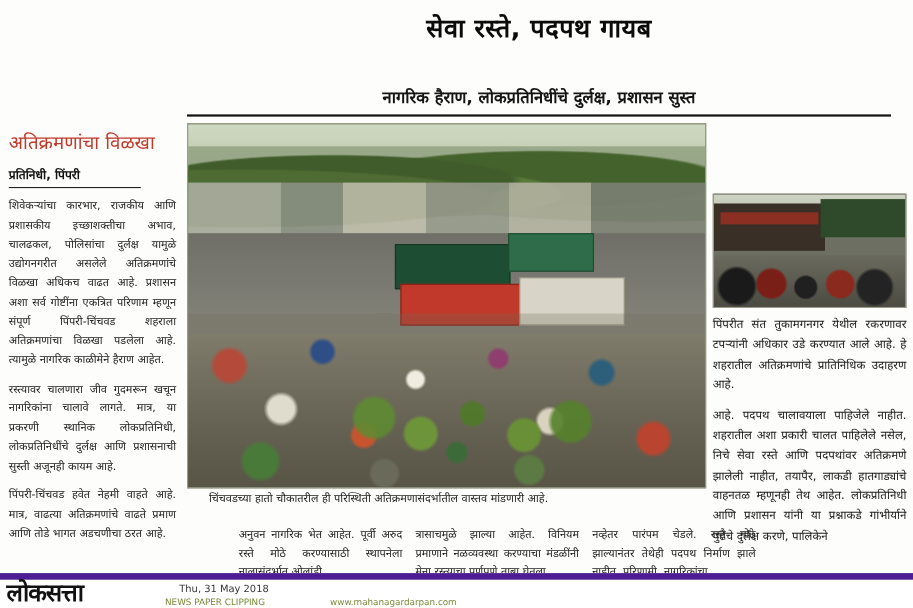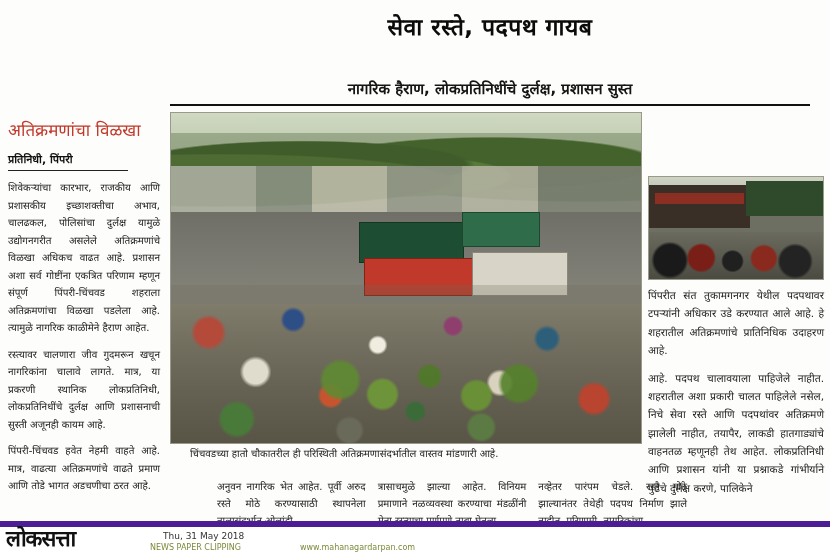--- a/index.html
+++ b/index.html
@@ -305,21 +305,21 @@
   <div class="photo2">
     <div class="sky2"></div>
     <div class="shed">
         <b></b>
       </div>
     <div class="tarp"></div>
     <div class="bikes"></div>
   </div>
 
   <div class="right-col">
-    <p>पिंपरीत संत तुकामगनगर येथील पदपथावर टपऱ्यांनी अधिकार उडे करण्यात आले आहे. हे शहरातील अतिक्रमणांचे प्रातिनिधिक उदाहरण आहे.</p>
+    <p>पिंपरीत संत तुकामगनगर येथील रकरणावर टपऱ्यांनी अधिकार उडे करण्यात आले आहे. हे शहरातील अतिक्रमणांचे प्रातिनिधिक उदाहरण आहे.</p>
     <p>आहे. पदपथ चालावयाला पाहिजेले नाहीत. शहरातील अशा प्रकारी चालत पाहिलेले नसेल, निचे सेवा रस्ते आणि पदपथांवर अतिक्रमणे झालेली नाहीत, तयापैर, लाकडी हातगाड्यांचे वाहनतळ म्हणूनही तेथ आहेत. लोकप्रतिनिधी आणि प्रशासन यांनी या प्रश्नाकडे गांभीर्याने पुढेचे दुर्लक्ष करणे, पालिकेने</p>
   </div>
 
   <div class="bottom-cols">
     <div class="c">
       <p>अनुवन नागरिक भेत आहेत. पूर्वी अरुद रस्ते मोठे करण्यासाठी स्थापनेला नालासंदर्भात ओलांडी</p>
     </div>
     <div class="c">
       <p>त्रासाचमुळे झाल्या आहेत. विनियम प्रमाणाने नळव्यवस्था करण्याचा मंडळींनी मेना रस्त्याचा पूर्णपणे ताबा घेतला</p>
       <p style="text-align:right;font-weight:bold;">(क्रमश: पान ३ वर)</p>

